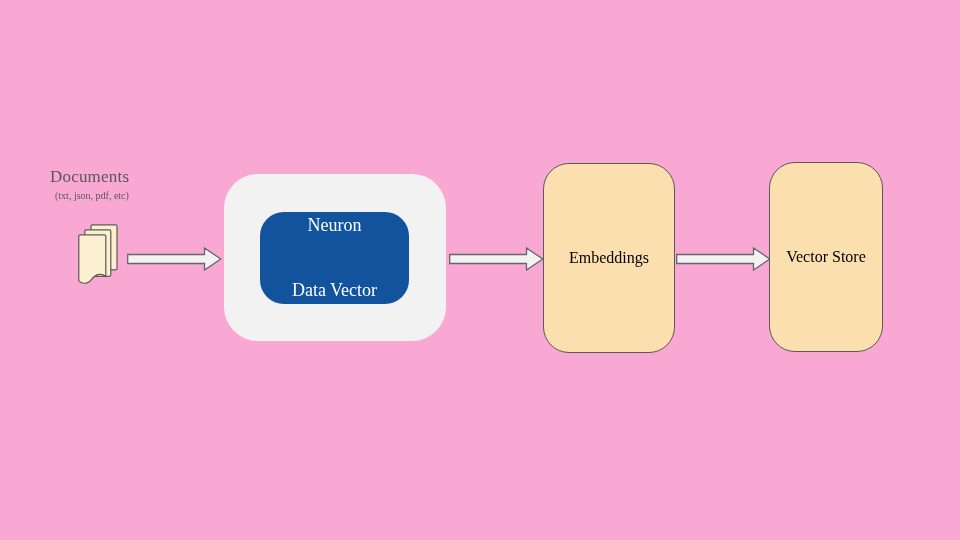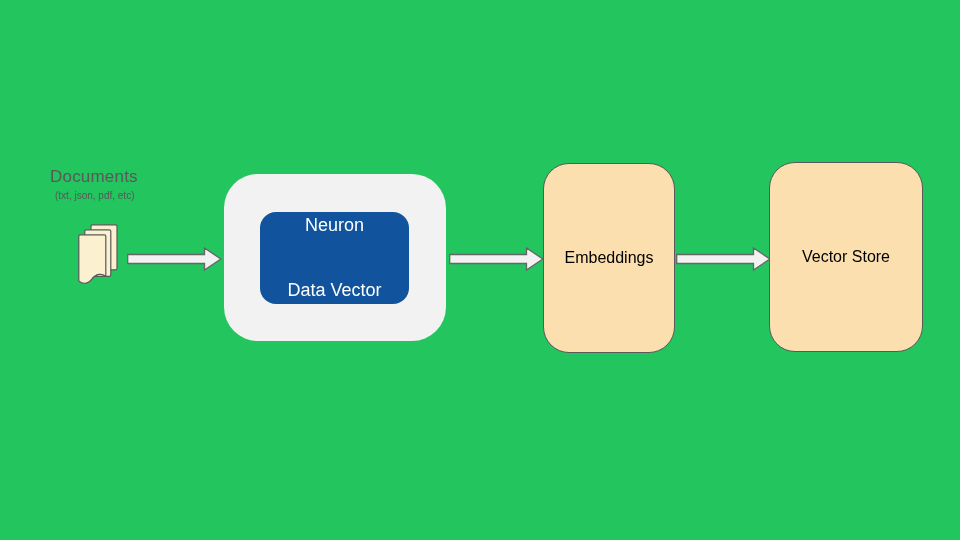--- a/index.html
+++ b/index.html
@@ -4,22 +4,23 @@
 <style>
   html, body { margin: 0; padding: 0; }
   body {
     font-family: "Liberation Sans", sans-serif;
     background: #ffffff;
   }
   .canvas {
     position: relative;
     width: 960px;
     height: 540px;
-    background: #22c55e;
+    background: #f9a8d4;
     overflow: hidden;
+    font-family: Liberation Serif, serif;
   }
   .abs { position: absolute; }
 
   
   .doc-title {
     left: 50px; top: 167px;
     font-size: 17px;
     color: #595959;
     letter-spacing: 0.2px;
   }
@@ -45,21 +46,21 @@
   .loader-container {
     left: 224px; top: 174px;
     width: 222px; height: 167px;
     background: #F2F2F2;
     border-radius: 34px;
   }
   .loader-box {
     left: 36px; top: 38px;
     width: 149px; height: 92px;
     background: #11549D;
-    border-radius: 16px;
+    border-radius: 24px;
     color: #ffffff;
     font-size: 18px;
     line-height: 21px;
     display: flex;
     flex-direction: column;
     align-items: center;
     justify-content: center;
     text-align: center;
     gap: 44px;
   }
@@ -72,21 +73,21 @@
     border-radius: 26px;
     box-sizing: border-box;
     display: flex;
     align-items: center;
     justify-content: center;
     text-align: center;
     color: #000000;
     font-size: 16px;
   }
   .embeddings-box { left: 543px; top: 163px; }
-  .vector-store-box { left: 769px; top: 162px; width: 154px; }
+  .vector-store-box { left: 769px; top: 162px; width: 114px; }
 
   
   .doc-icon .page {
     fill: #FBF0CF;
     stroke: #595959;
     stroke-width: 1.2;
     stroke-linejoin: round;
   }
 </style>
 </head>

